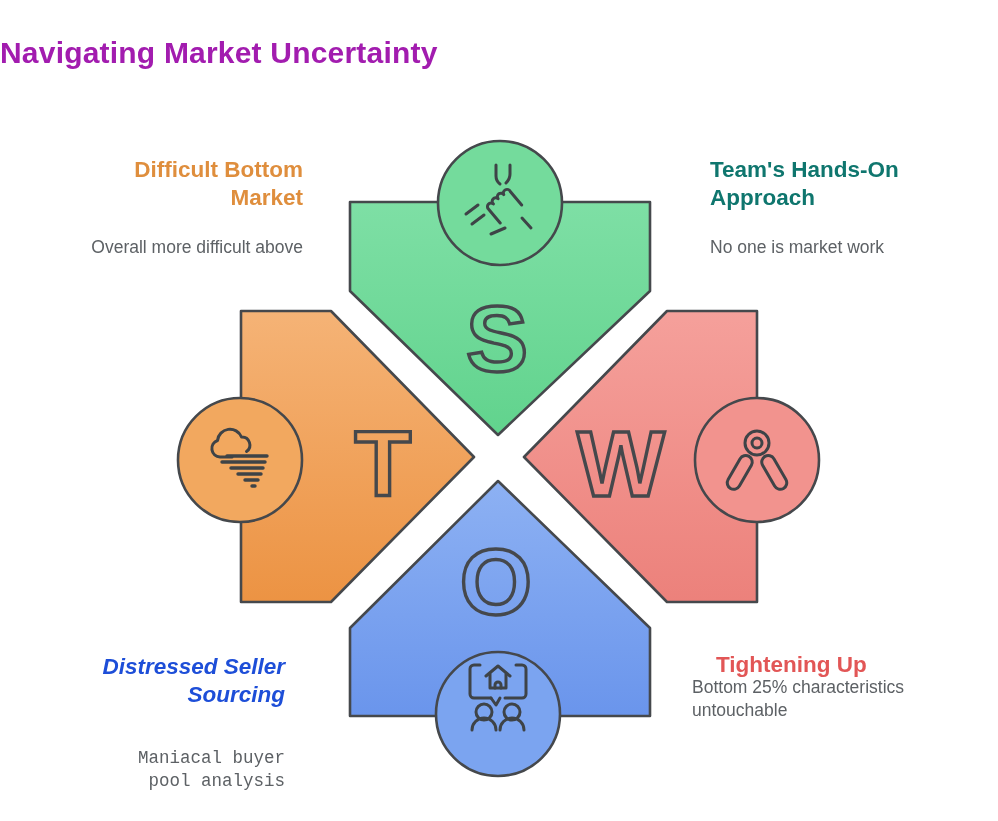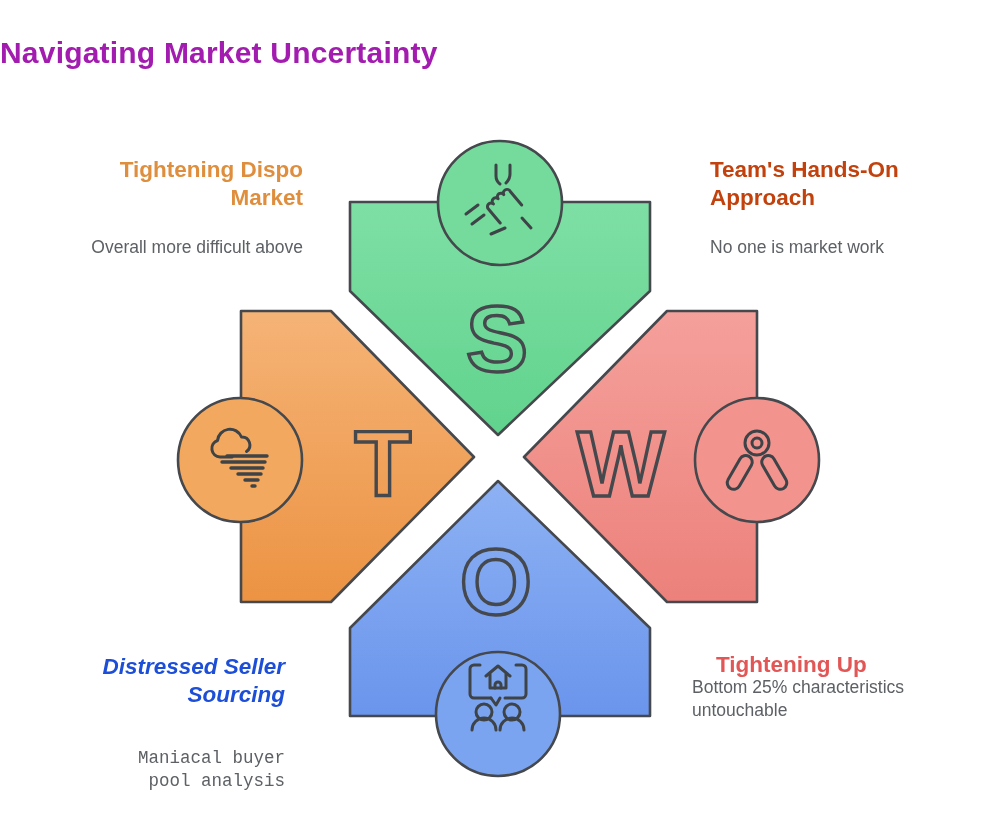--- a/index.html
+++ b/index.html
@@ -10,37 +10,37 @@
   .title{
     position:absolute;top:36px;left:0;width:998px;
     font-size:30px;font-weight:700;color:#a21caf;letter-spacing:.2px;
   }
   .diagram{position:absolute;left:0;top:0;}
   .qlabel{position:absolute;font-weight:700;font-size:22.5px;line-height:28px;}
   .qsub{position:absolute;font-size:17.5px;line-height:23px;color:#5d6165;font-weight:400;}
   .tl{ text-align:right;}
   .tl.qlabel{left:103px;top:156px;width:200px;color:#df8e3d;}
   .tl.qsub{left:40px;top:236px;width:263px;}
-  .tr.qlabel{left:710px;top:156px;width:230px;color:#c2410c;text-align:left;}
+  .tr.qlabel{left:710px;top:156px;width:230px;color:#0f766e;text-align:left;}
   .tr.qsub{left:710px;top:236px;width:260px;text-align:left;}
   .bl{ text-align:right;}
   .bl.qlabel{left:45px;top:653px;width:240px;color:#1d4ed8;font-style:italic;}
   .bl.qsub{left:95px;top:747px;width:190px;font-family:Liberation Mono, monospace;}
   .br.qlabel{left:692px;top:651px;width:280px;color:#e25656;text-align:left;margin-left:24px;}
   .br.qsub{left:692px;top:676px;width:240px;text-align:left;}
   .swot-letter{
     font-family:"Liberation Sans",sans-serif;font-weight:700;font-size:93px;
   }
 </style>
 </head>
 <body>
 
 <div class="title">Navigating Market Uncertainty</div>
 
-<div class="qlabel tl">Tightening Dispo Market</div>
+<div class="qlabel tl">Difficult Bottom Market</div>
 <div class="qsub tl">Overall more difficult above</div>
 
 <div class="qlabel tr">Team's Hands-On Approach</div>
 <div class="qsub tr">No one is market work</div>
 
 <div class="qlabel bl">Distressed Seller Sourcing</div>
 <div class="qsub bl">Maniacal buyer pool analysis</div>
 
 <div class="qlabel br">Tightening Up</div>
 <div class="qsub br">Bottom 25% characteristics untouchable</div>

